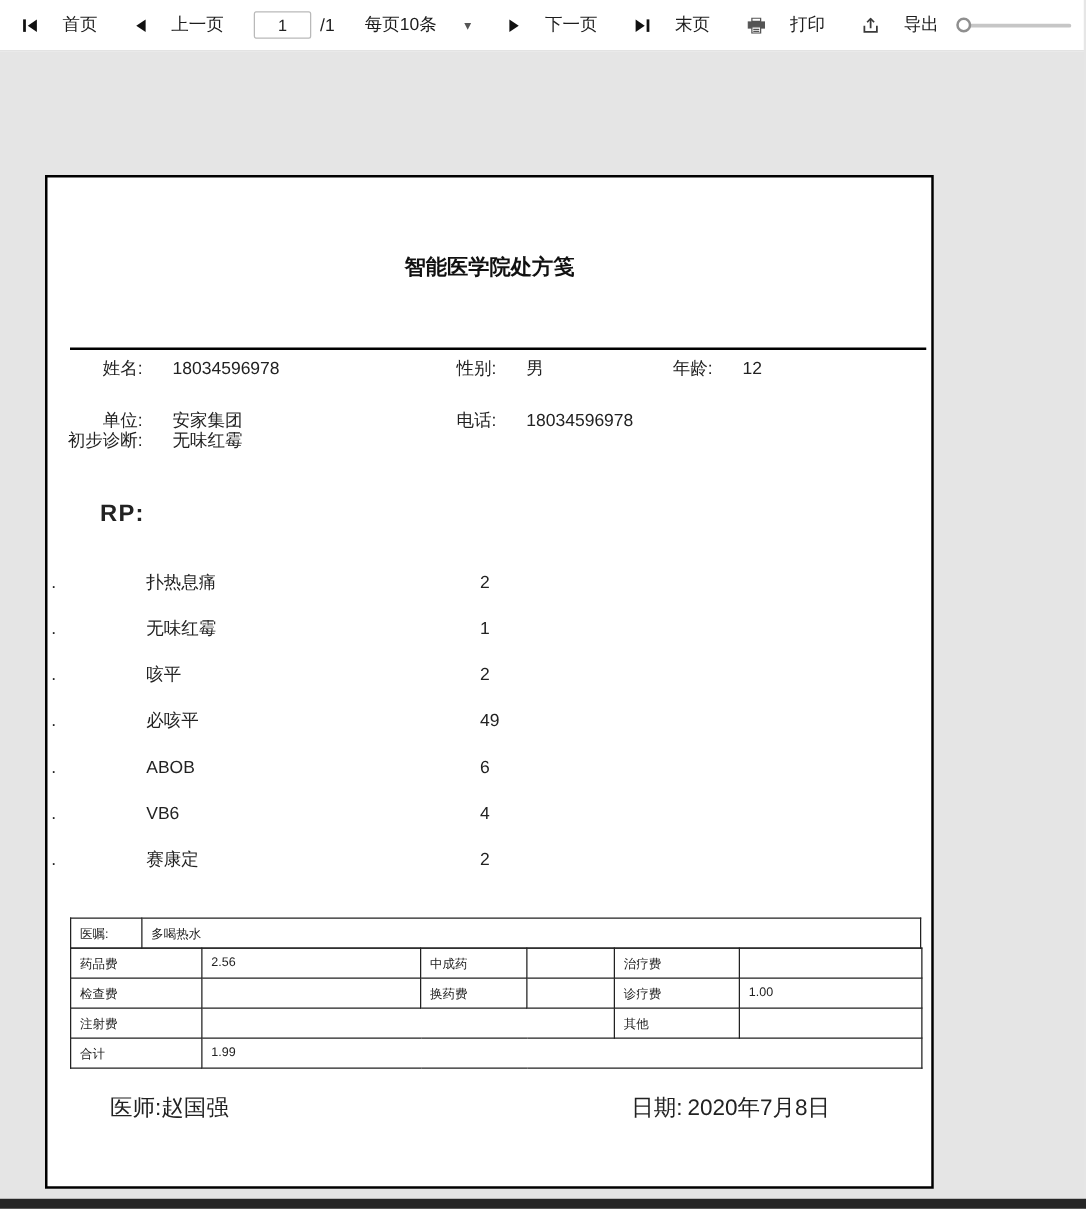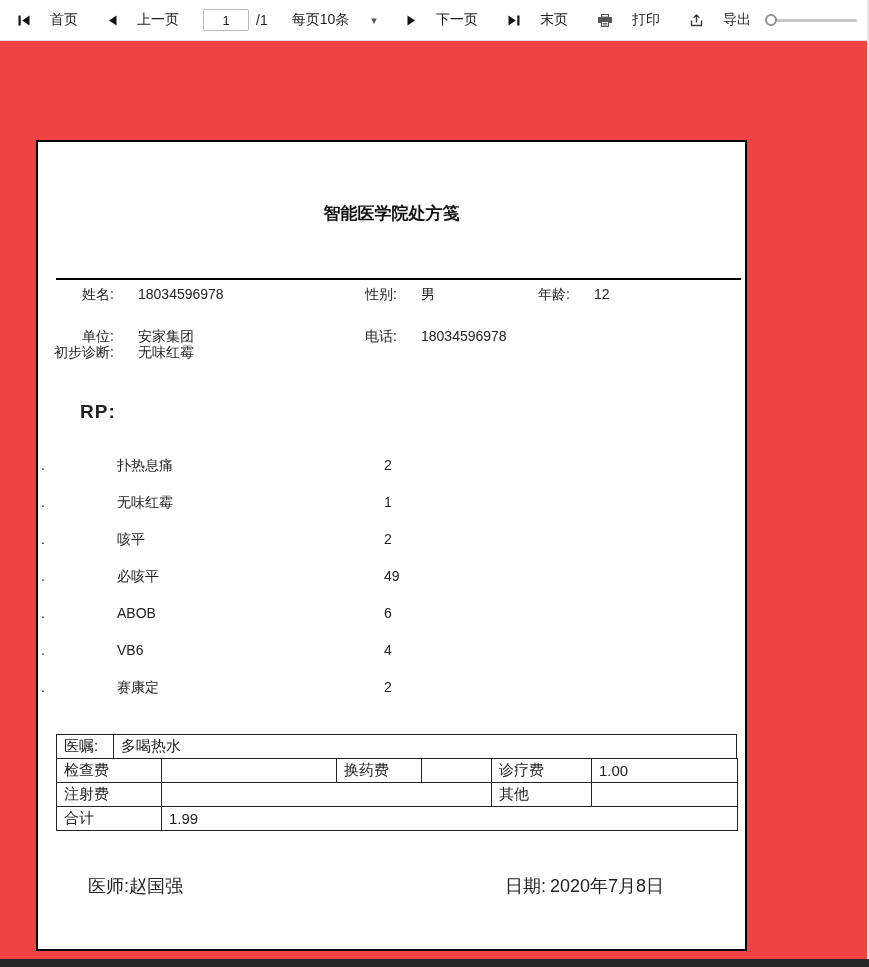--- a/index.html
+++ b/index.html
@@ -26,21 +26,21 @@
   .page-total { margin-left:7px; }
   .caret { font-size:11px; color:#555; margin-left:2px; }
   .zoom { display:flex; align-items:center; margin-left:12px; position:relative; height:20px; }
   .zoom-track { width:88px; height:3px; background:#c6c6c6; border-radius:2px; }
   .zoom-knob {
     position:absolute; left:-4px; top:4px;
     width:12px; height:12px; border-radius:50%;
     background:#fff; border:2px solid #8f8f8f; cursor:pointer;
   }
   
-  .preview { position:relative; height:918px; background:#ef4444; }
+  .preview { position:relative; height:918px; background:#e5e5e5; }
   .page {
     position:absolute; left:36px; top:99px;
     width:711px; height:811px;
     background:#fff; border:2px solid #000;
   }
   .doc-title {
     position:absolute; top:60px; left:0; right:0;
     text-align:center; font-weight:bold; font-size:17px; color:#111;
   }
   .divider { position:absolute; top:136px; left:18px; right:4px; border-top:2px solid #000; }
@@ -51,21 +51,21 @@
   }
   .info-row .lbl { text-align:right; }
   .row-1 { top:142px; } .row-2 { top:184px; } .row-3 { top:200px; }
   .rp { position:absolute; top:259px; left:42px; font-size:19px; font-weight:bold; letter-spacing:1px; }
   .med-list { position:absolute; top:305px; left:0; right:0; }
   .med-row { position:relative; height:37px; line-height:37px; font-size:14px; }
   .med-bullet { position:absolute; left:3px; }
   .med-name { position:absolute; left:79px; }
   .med-qty { position:absolute; left:346px; }
   
-  .fee-wrap { position:absolute; top:592px; left:18px; width:681px; font-size:15px; }
+  .fee-wrap { position:absolute; top:592px; left:18px; width:681px; font-size:10px; }
   table { border-collapse:collapse; width:681px; table-layout:fixed; }
   td { border:1px solid #222; height:24px; padding:2px 7px; overflow:hidden; white-space:nowrap; }
   .t-advice td.adv-lbl { width:57px; }
   .t-main { margin-top:-1px; }
   
   .sign-row { position:absolute; top:734px; left:0; right:0; height:20px; line-height:20px; font-size:18px; }
   .doctor-lbl { position:absolute; left:50px; }
   .doctor-val { position:absolute; left:91px; }
   .date-lbl { position:absolute; left:467px;text-align:center; }
   .date-val { position:absolute; left:512px; }
@@ -253,20 +253,28 @@
       <table class="t-main">
         <colgroup>
           <col style="width:105px">
             <col style="width:175px">
             <col style="width:85px">
           <col style="width:70px">
             <col style="width:100px">
             <col style="width:146px">
         </colgroup>
         <tbody>
+            <tr>
+          <td>药品费</td>
+          <td>2.56</td>
+          <td>中成药</td>
+          <td></td>
+          <td>治疗费</td>
+          <td></td>
+        </tr>
         <tr>
           <td>检查费</td>
           <td></td>
           <td>换药费</td>
           <td></td>
           <td>诊疗费</td>
           <td>1.00</td>
         </tr>
         <tr>
           <td>注射费</td>

